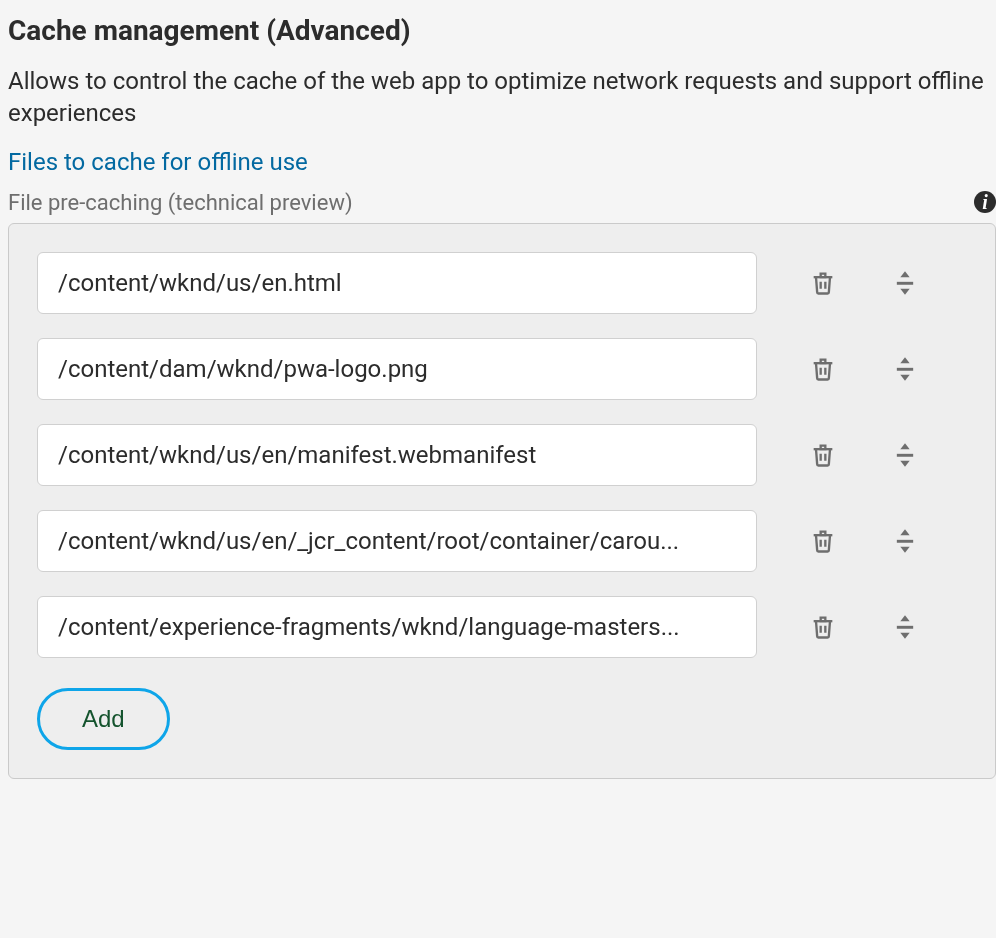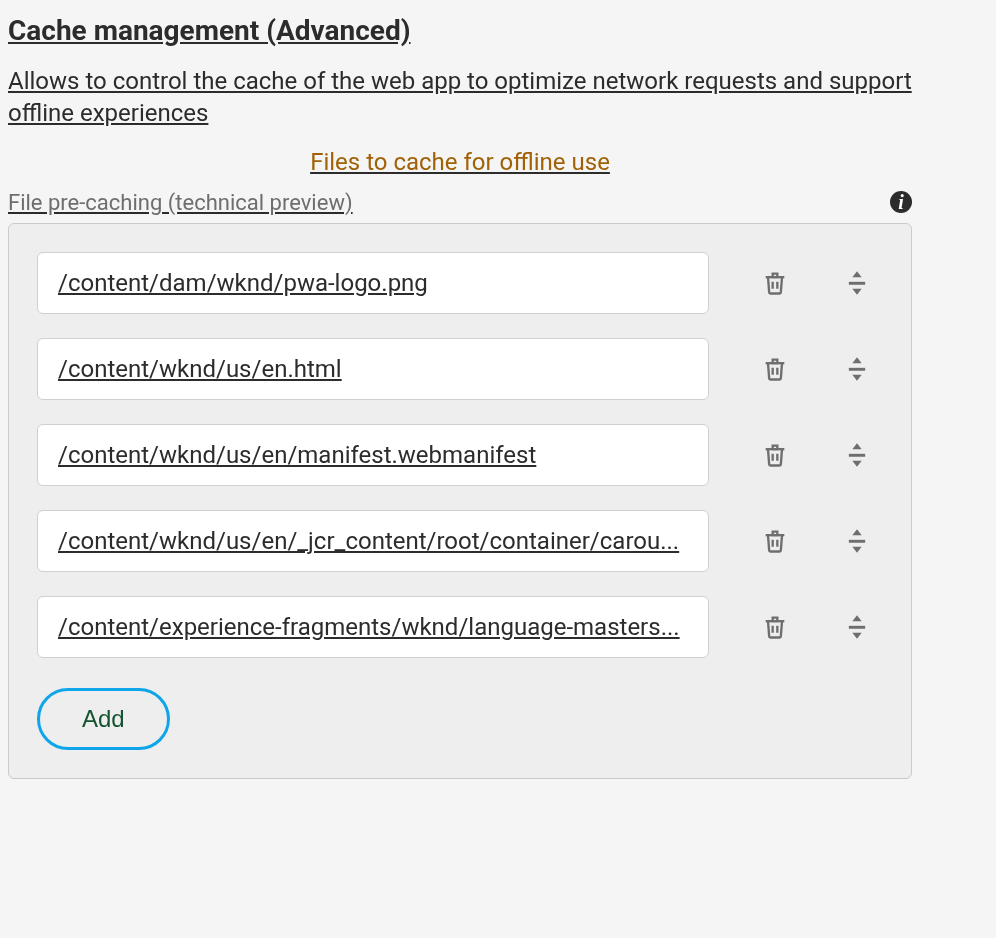--- a/index.html
+++ b/index.html
@@ -4,23 +4,22 @@
 <style>
   * { box-sizing: border-box; }
   html, body {
     margin: 0;
     padding: 0;
     background: #f5f5f5;
     font-family: -apple-system, BlinkMacSystemFont, "Segoe UI", Roboto, "Helvetica Neue", Arial, sans-serif;
     color: #2c2c2c;
   }
   .page {
-    width: 912px;
+    width: 996px;
     padding: 10px 0 20px 8px;
-    text-decoration: underline;
   }
   .section-title {
     font-size: 28px;
     font-weight: 700;
     margin: 4px 0 18px 0;
     color: #2c2c2c;
   }
   .section-desc {
     font-size: 24px;
     line-height: 1.35;
@@ -77,23 +76,22 @@
     top: 50%;
     transform: translateY(-65%) rotate(45deg);
     width: 14px;
     height: 14px;
     border-right: 3px solid #6e6e6e;
     border-bottom: 3px solid #6e6e6e;
     pointer-events: none;
   }
   .sub-heading {
     font-size: 24px;
-    color: #a16207;
+    color: #0369a1;
     margin: 0 0 14px 0;
-    text-align: center;
   }
   .file-panel {
     border: 1px solid #cacaca;
     border-radius: 6px;
     background: #eeeeee;
     padding: 28px 28px 28px 28px;
   }
   .file-row {
     display: flex;
     align-items: center;
@@ -161,20 +159,41 @@
   <p class="sub-heading">Files to cache for offline use</p>
 
   <div class="field-label-row">
     <span class="field-label">File pre-caching (technical preview)</span>
     <span class="info-icon"></span>
   </div>
 
   <div class="file-panel">
 
     <div class="file-row">
+      <div class="file-input">/content/wknd/us/en.html</div>
+      <div class="row-actions">
+        <button class="icon-btn">
+          <svg viewBox="0 0 24 24" fill="none" stroke="currentColor" stroke-width="2">
+            <path d="M4 7h16"></path>
+              <path d="M10 4h4v3h-4z"></path>
+              <path d="M6 7l1 13a1 1 0 001 1h8a1 1 0 001-1l1-13"></path>
+              <path d="M10 11v6M14 11v6"></path>
+          </svg>
+        </button>
+        <button class="icon-btn">
+          <svg viewBox="0 0 24 24" fill="currentColor">
+            <path d="M12 2l-4 5h8z"></path>
+              <rect x="5" y="11" width="14" height="2.5"></rect>
+              <path d="M12 22l4-5H8z"></path>
+          </svg>
+        </button>
+      </div>
+    </div>
+
+    <div class="file-row">
       <div class="file-input">/content/dam/wknd/pwa-logo.png</div>
       <div class="row-actions">
         <button class="icon-btn">
           <svg viewBox="0 0 24 24" fill="none" stroke="currentColor" stroke-width="2">
             <path d="M4 7h16"></path>
               <path d="M10 4h4v3h-4z"></path>
               <path d="M6 7l1 13a1 1 0 001 1h8a1 1 0 001-1l1-13"></path>
               <path d="M10 11v6M14 11v6"></path>
           </svg>
         </button>
@@ -182,41 +201,20 @@
           <svg viewBox="0 0 24 24" fill="currentColor">
             <path d="M12 2l-4 5h8z"></path>
               <rect x="5" y="11" width="14" height="2.5"></rect>
               <path d="M12 22l4-5H8z"></path>
           </svg>
         </button>
       </div>
     </div>
 
     <div class="file-row">
-      <div class="file-input">/content/wknd/us/en.html</div>
-      <div class="row-actions">
-        <button class="icon-btn">
-          <svg viewBox="0 0 24 24" fill="none" stroke="currentColor" stroke-width="2">
-            <path d="M4 7h16"></path>
-              <path d="M10 4h4v3h-4z"></path>
-              <path d="M6 7l1 13a1 1 0 001 1h8a1 1 0 001-1l1-13"></path>
-              <path d="M10 11v6M14 11v6"></path>
-          </svg>
-        </button>
-        <button class="icon-btn">
-          <svg viewBox="0 0 24 24" fill="currentColor">
-            <path d="M12 2l-4 5h8z"></path>
-              <rect x="5" y="11" width="14" height="2.5"></rect>
-              <path d="M12 22l4-5H8z"></path>
-          </svg>
-        </button>
-      </div>
-    </div>
-
-    <div class="file-row">
       <div class="file-input">/content/wknd/us/en/manifest.webmanifest</div>
       <div class="row-actions">
         <button class="icon-btn">
           <svg viewBox="0 0 24 24" fill="none" stroke="currentColor" stroke-width="2">
             <path d="M4 7h16"></path>
               <path d="M10 4h4v3h-4z"></path>
               <path d="M6 7l1 13a1 1 0 001 1h8a1 1 0 001-1l1-13"></path>
               <path d="M10 11v6M14 11v6"></path>
           </svg>
         </button>

